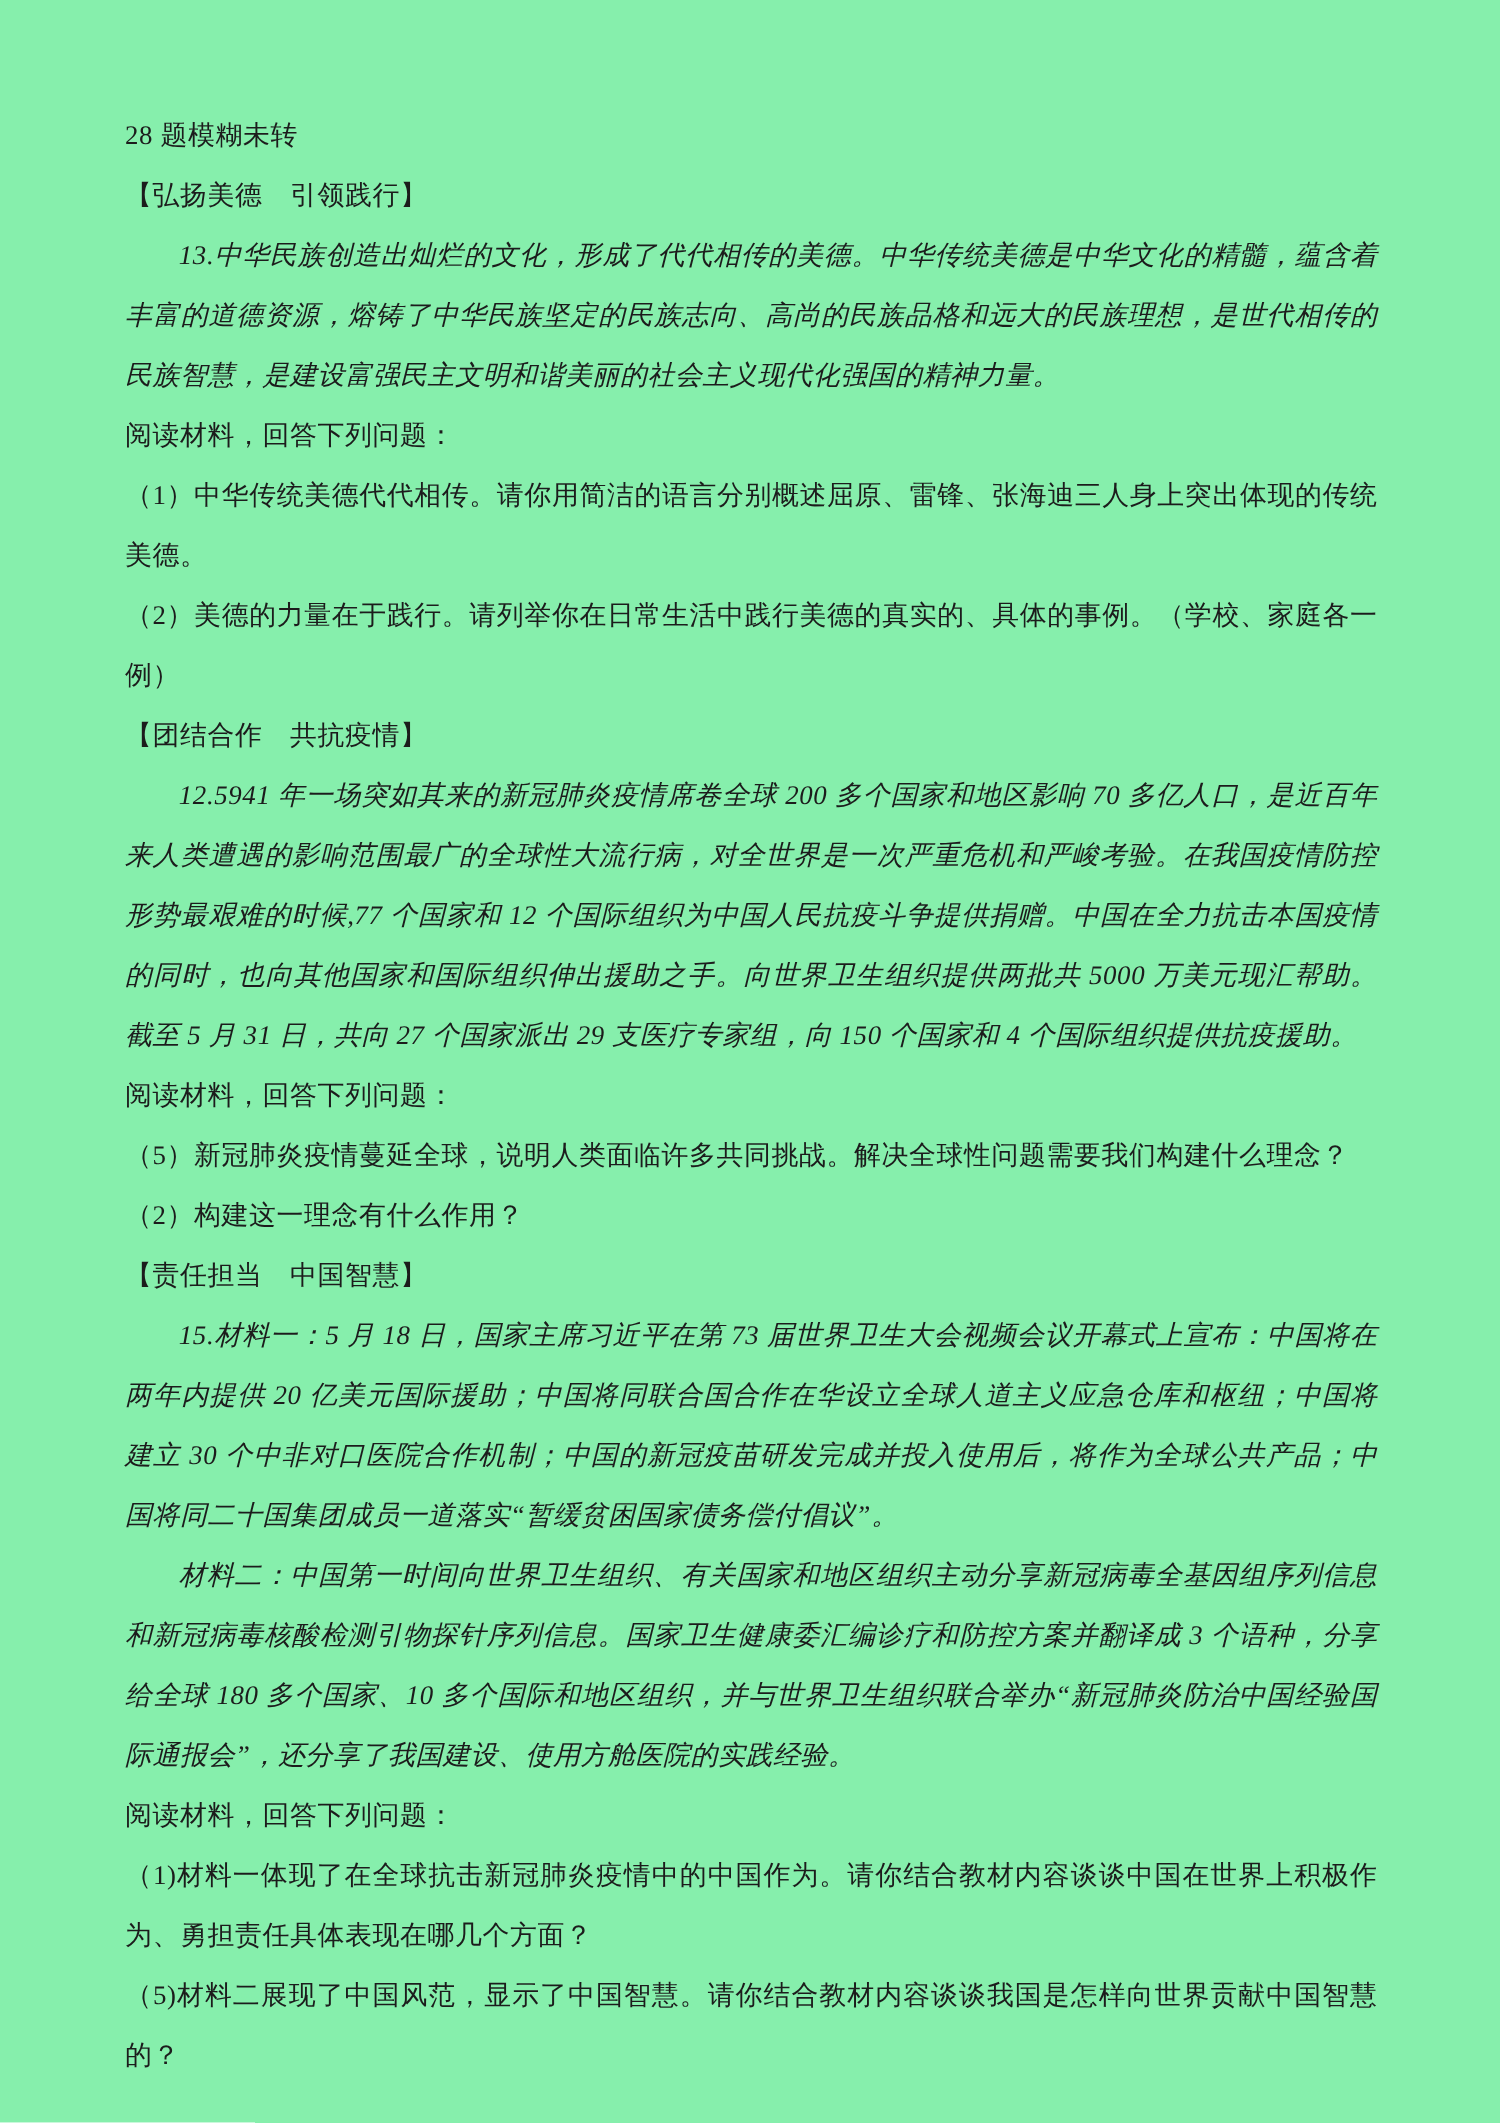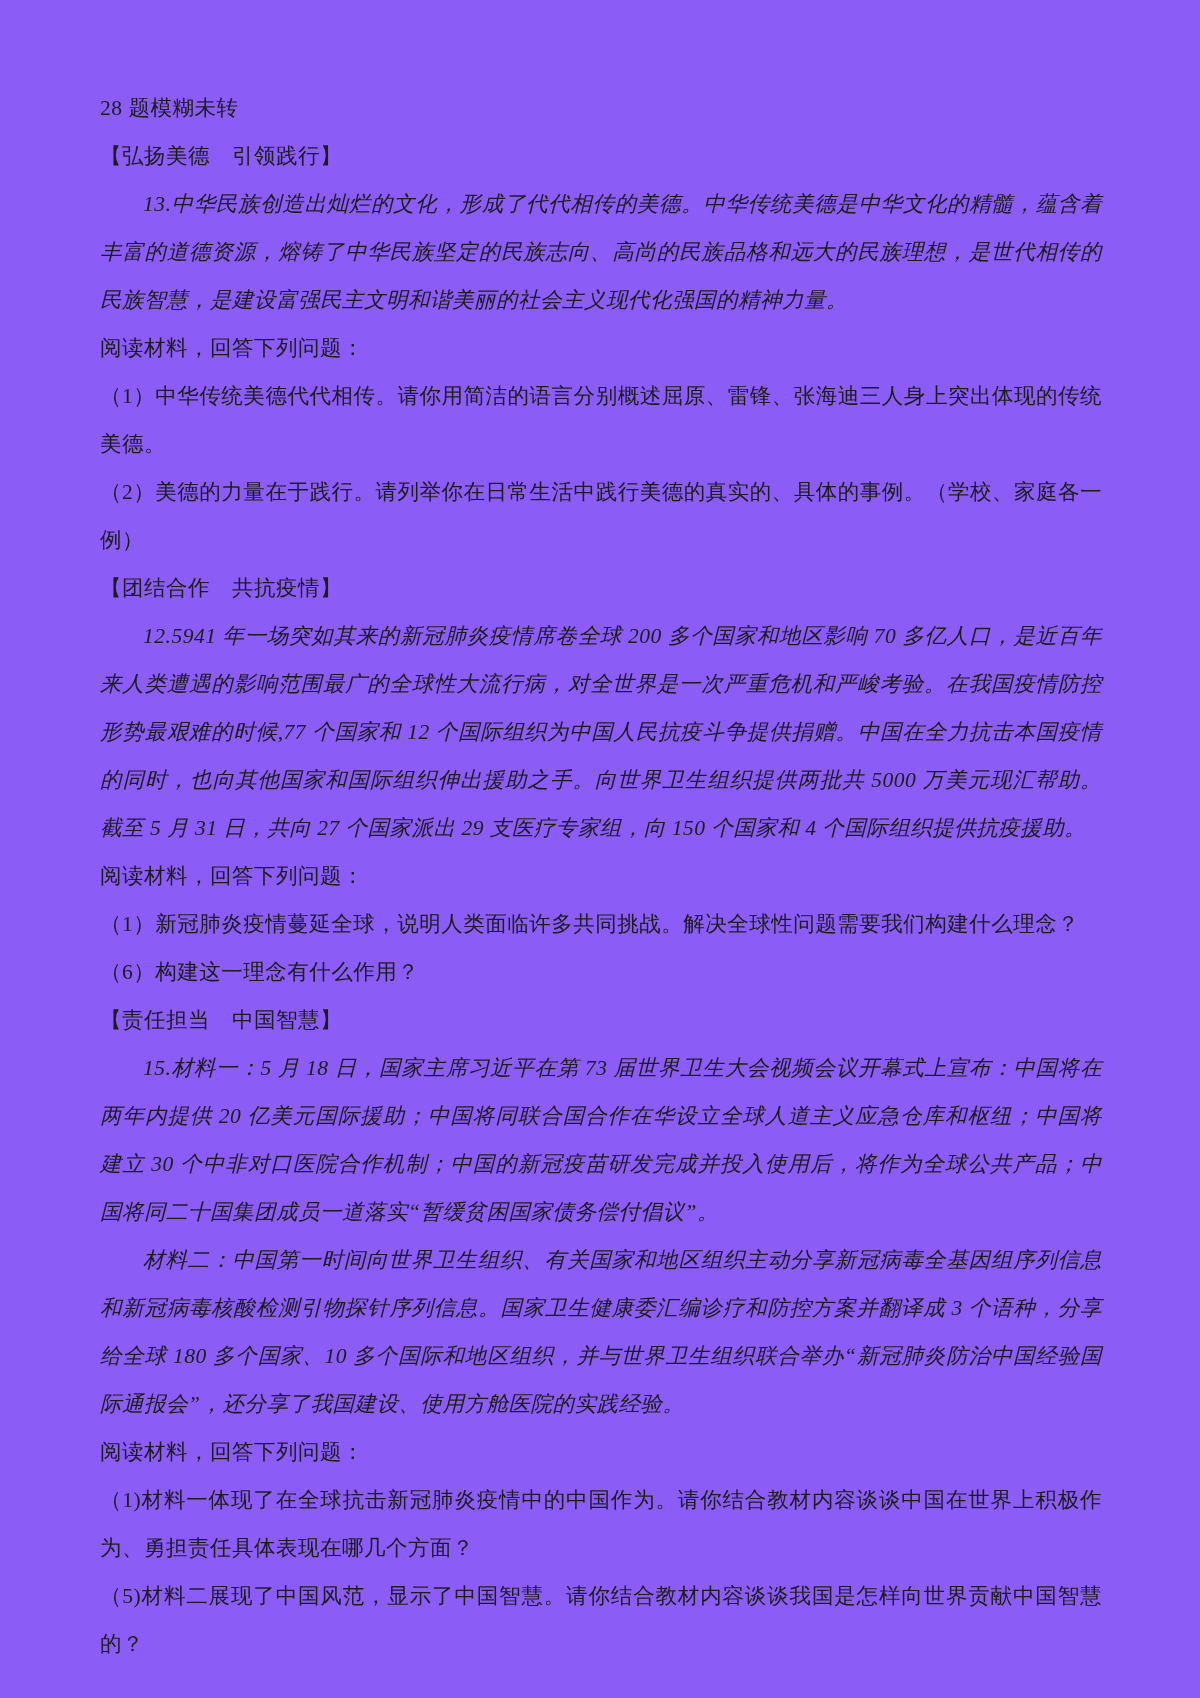--- a/index.html
+++ b/index.html
@@ -12,21 +12,21 @@
     height: 1698px;
     box-sizing: border-box;
     font-family: "Liberation Serif", "DejaVu Serif", serif;
     color: #1c1c1c;
   }
   .page {
     box-sizing: border-box;
     width: 1200px;
     height: 1698px;
     padding: 84px 98px 95px 100px;
-    background: #8b5cf6;
+    background: #86efac;
     overflow: hidden;
   }
   .doc p {
     margin: 0;
     font-size: 21.5px;
     line-height: 48px;
     text-align: justify;
     text-align-last: left;
     letter-spacing: 0.5px;
     word-break: break-all;
@@ -46,22 +46,22 @@
   <div class="doc">
     <p>28 题模糊未转</p>
     <p class="heading">【弘扬美德　引领践行】</p>
     <p class="indent">13.中华民族创造出灿烂的文化，形成了代代相传的美德。中华传统美德是中华文化的精髓，蕴含着丰富的道德资源，熔铸了中华民族坚定的民族志向、高尚的民族品格和远大的民族理想，是世代相传的民族智慧，是建设富强民主文明和谐美丽的社会主义现代化强国的精神力量。</p>
     <p>阅读材料，回答下列问题：</p>
     <p>（1）中华传统美德代代相传。请你用简洁的语言分别概述屈原、雷锋、张海迪三人身上突出体现的传统美德。</p>
     <p>（2）美德的力量在于践行。请列举你在日常生活中践行美德的真实的、具体的事例。（学校、家庭各一例）</p>
     <p class="heading">【团结合作　共抗疫情】</p>
     <p class="indent">12.5941 年一场突如其来的新冠肺炎疫情席卷全球 200 多个国家和地区影响 70 多亿人口，是近百年来人类遭遇的影响范围最广的全球性大流行病，对全世界是一次严重危机和严峻考验。在我国疫情防控形势最艰难的时候,77 个国家和 12 个国际组织为中国人民抗疫斗争提供捐赠。中国在全力抗击本国疫情的同时，也向其他国家和国际组织伸出援助之手。向世界卫生组织提供两批共 5000 万美元现汇帮助。截至 5 月 31 日，共向 27 个国家派出 29 支医疗专家组，向 150 个国家和 4 个国际组织提供抗疫援助。</p>
     <p>阅读材料，回答下列问题：</p>
-    <p>（1）新冠肺炎疫情蔓延全球，说明人类面临许多共同挑战。解决全球性问题需要我们构建什么理念？</p>
-    <p>（6）构建这一理念有什么作用？</p>
+    <p>（5）新冠肺炎疫情蔓延全球，说明人类面临许多共同挑战。解决全球性问题需要我们构建什么理念？</p>
+    <p>（2）构建这一理念有什么作用？</p>
     <p class="heading">【责任担当　中国智慧】</p>
     <p class="indent">15.材料一：5 月 18 日，国家主席习近平在第 73 届世界卫生大会视频会议开幕式上宣布：中国将在两年内提供 20 亿美元国际援助；中国将同联合国合作在华设立全球人道主义应急仓库和枢纽；中国将建立 30 个中非对口医院合作机制；中国的新冠疫苗研发完成并投入使用后，将作为全球公共产品；中国将同二十国集团成员一道落实“暂缓贫困国家债务偿付倡议”。</p>
     <p class="indent">材料二：中国第一时间向世界卫生组织、有关国家和地区组织主动分享新冠病毒全基因组序列信息和新冠病毒核酸检测引物探针序列信息。国家卫生健康委汇编诊疗和防控方案并翻译成 3 个语种，分享给全球 180 多个国家、10 多个国际和地区组织，并与世界卫生组织联合举办“新冠肺炎防治中国经验国际通报会”，还分享了我国建设、使用方舱医院的实践经验。</p>
     <p>阅读材料，回答下列问题：</p>
     <p>（1)材料一体现了在全球抗击新冠肺炎疫情中的中国作为。请你结合教材内容谈谈中国在世界上积极作为、勇担责任具体表现在哪几个方面？</p>
     <p>（5)材料二展现了中国风范，显示了中国智慧。请你结合教材内容谈谈我国是怎样向世界贡献中国智慧的？</p>
   </div>
 </div>
 
 </body></html>

